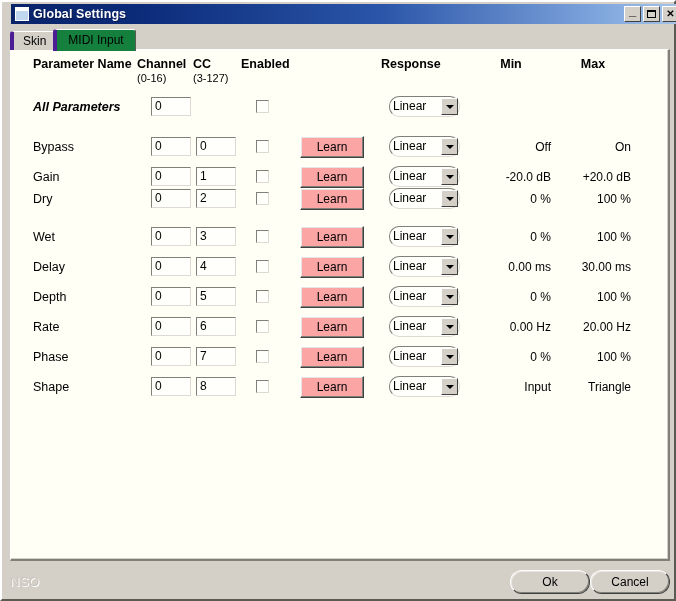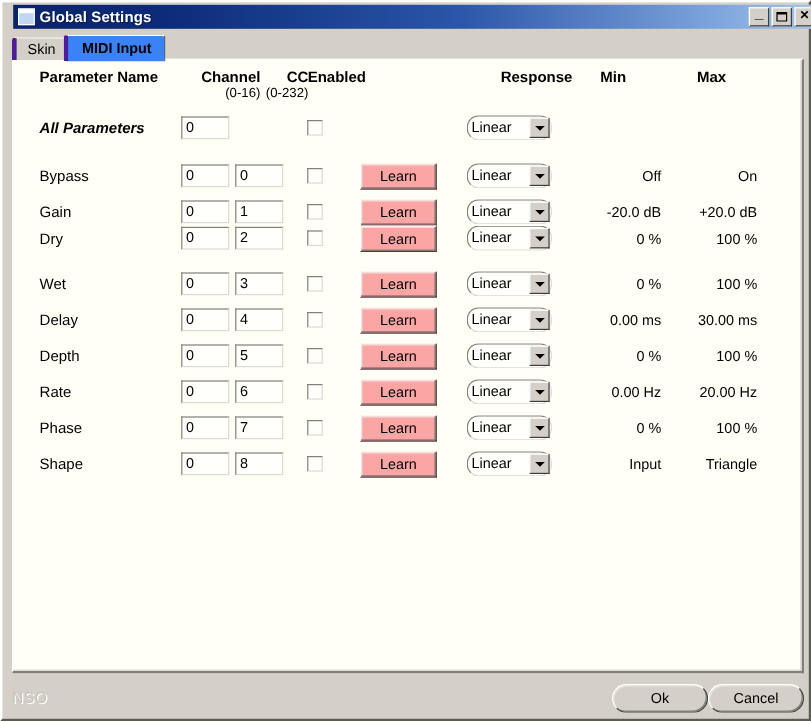--- a/index.html
+++ b/index.html
@@ -127,22 +127,21 @@
     cursor: default;
     position: relative;
     z-index: 1;
   }
   .tab.active {
     height: 22px;
     line-height: 21px;
     padding: 0 11px;
     margin: 0 0 -1px -2px;
     z-index: 3;
-    background: #3b82f6;
-    font-weight: bold;
+    background: #15803d;
   }
 
   
   #panel {
     position: absolute;
     left: 8px; top: 47px;
     width: 660px;
     height: 512px;
     background: #fffff6;
     border-top: 1px solid #ffffff;
@@ -170,21 +169,21 @@
   .col-learn  { position: absolute; left: 289px; width: 68px;  }
   .col-resp   { position: absolute; left: 378px; width: 78px;  }
   .col-min    { position: absolute; left: 450px; width: 90px; text-align: right; }
   .col-max    { position: absolute; left: 530px; width: 90px; text-align: right; }
 
   
   #header { position: absolute; left: 0; top: 0; width: 100%; height: 40px; }
   #header .h {
     font-weight: bold;
     font-size: 12.5px;
-    text-align: right;
+    text-align: left;
     top: 8px;
     line-height: 13px;
   }
   #header .h .sub {
     display: block;
     font-weight: normal;
     font-size: 11px;
     margin-top: 1px;
   }
   #header .col-name  { text-align: left; left: 22px; width: 130px; }
@@ -372,21 +371,21 @@
   <div id="panel">
 
     <div id="header">
       <div class="h col-name">Parameter Name</div>
       <div class="h col-chan">
         <span>Channel</span>
         <span class="sub">(0-16)</span>
       </div>
       <div class="h col-cc">
         <span>CC</span>
-        <span class="sub">(0-232)</span>
+        <span class="sub">(3-127)</span>
       </div>
       <div class="h col-en">Enabled</div>
       <div class="h col-resp">Response</div>
       <div class="h col-min">Min</div>
       <div class="h col-max">Max</div>
     </div>
 
     <div class="row all" style="top:44px;">
       <div class="label col-name">All Parameters</div>
       <div class="col-chan">

